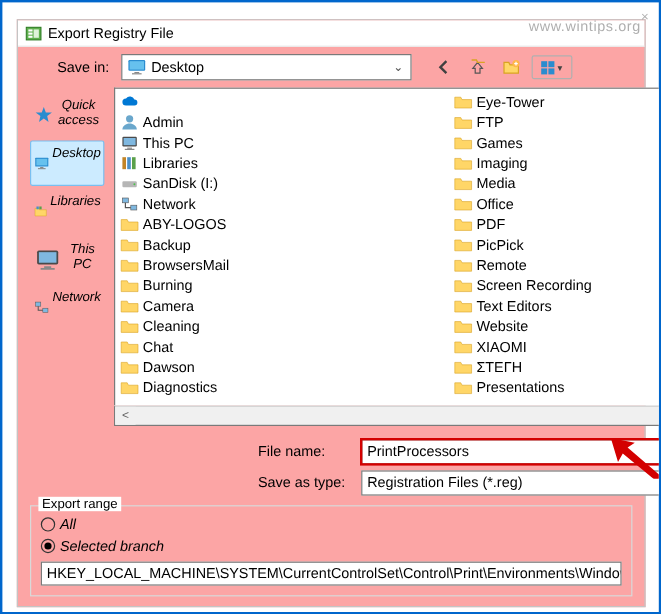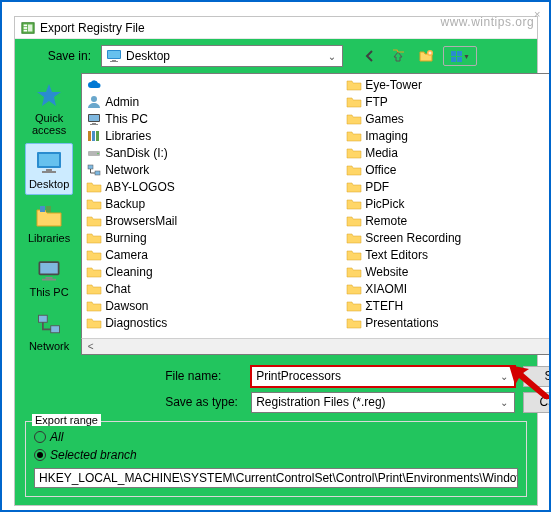--- a/index.html
+++ b/index.html
@@ -1,20 +1,20 @@
 <!DOCTYPE html>
 <html><head>
 <meta charset="utf-8">
 <style>
 * { box-sizing: border-box; margin: 0; padding: 0; font-family: "Segoe UI", Tahoma, sans-serif; font-size: 12px; }
 body { background: #fff; width: 551px; height: 512px; overflow: hidden; border: 2px solid #0066cc; position: relative; }
 .watermark { position: absolute; top: 4px; right: 8px; font-size: 22px; color: rgba(120,120,120,0.6); letter-spacing: 0.5px; z-index: 100; pointer-events: none; }
 .watermark .x { font-size: 11px; vertical-align: super; }
 
-.dialog { position: absolute; left: 12px; top: 14px; width: 524px; height: 490px; background: #22c55e; border: 1px solid #c4c4c4; display: flex; flex-direction: column; }
+.dialog { position: absolute; left: 12px; top: 14px; width: 524px; height: 490px; background: #fca5a5; border: 1px solid #c4c4c4; display: flex; flex-direction: column; }
 
 .titlebar { background: #fff; height: 22px; display: flex; align-items: center; padding: 0 6px; border-bottom: 1px solid #e8e8e8; }
 .titlebar .ticon { width: 14px; height: 14px; margin-right: 5px; display: flex; align-items: center; justify-content: center;}
 .titlebar .ticon svg { width: 14px; height: 14px; }
 .titlebar .ttl { font-size: 12px; color: #000; }
 
 .saveinrow { display: flex; align-items: center; padding: 6px 10px 4px 28px; gap: 6px; }
 .saveinrow .lbl { width: 48px; text-align: right; margin-right: 4px;}
 .dropdown { flex: 0 0 242px; height: 22px; border: 1px solid #7a7a7a; background: #fff; display: flex; align-items: center; padding: 0 4px; position: relative; }
 .dropdown .micon { width: 16px; height: 16px; margin-right: 4px; display:flex;align-items:center;justify-content:center;}
@@ -23,38 +23,38 @@
 .tbicons { display: flex; gap: 6px; margin-left: 10px; }
 .tbicons .tb { width: 22px; height: 20px; display: flex; align-items: center; justify-content: center; color:#3a3a3a;}
 .tbicons .tb svg{width:16px;height:16px}
 .tb.view{border:1px solid #b0b0b0; width:34px; border-radius:2px;}
 .tb.view .grid{display:grid;grid-template-columns:repeat(2,5px);grid-template-rows:repeat(2,5px);gap:1px;}
 .tb.view .grid span{background:#2a8ccf;width:5px;height:5px;}
 .tb.view .dd{font-size:8px;color:#444;margin-left:2px;}
 
 .midarea { flex: 1; display: flex; min-height: 0; padding: 2px 10px 0 6px; gap: 4px; }
 .sidebar { width: 70px; display: flex; flex-direction: column; gap: 2px; padding: 4px 4px; }
-.side-item { display: flex; flex-direction: column; align-items: center; gap: 2px; padding: 4px 2px; border: 1px solid transparent; border-radius: 2px; text-align: center; line-height: 1.1; }
+.side-item { display: flex; flex-direction: row; gap: 2px; padding: 4px 2px; border: 1px solid transparent; border-radius: 2px; text-align: center; line-height: 1.1; font-style: italic; }
 .side-item.selected { background: #ccebff; border-color: #7abff0; }
 .side-item svg { width: 30px; height: 28px; }
 .side-item .lbl { font-size: 11px; }
 
 .listwrap { flex: 1; display: flex; flex-direction: column; }
 .filelist { flex: 1; border: 1px solid #7a7a7a; border-bottom: none; background: #fff; display: flex; overflow: hidden; }
 .col { flex: 1; display: flex; flex-direction: column; padding: 2px 2px; gap: 0; }
 .item { display: flex; align-items: center; height: 17px; padding: 0 2px; white-space: nowrap; }
 .item .ic { width: 16px; height: 16px; margin-right: 3px; flex-shrink:0; display:flex;align-items:center;justify-content:center;}
 .item .ic svg{width:16px;height:16px;}
 .scrollrow { height: 17px; border: 1px solid #7a7a7a; border-top: 1px solid #cfcfcf; background: #f0f0f0; display: flex; align-items: center; }
 .scrollrow .sbtn { width: 17px; height: 15px; background: #f0f0f0; border: none; display:flex;align-items:center;justify-content:center; color:#606060;font-size:10px;}
 .scrollrow .track { flex: 1; height: 15px; }
 
 .formrows { padding: 8px 10px 2px 84px; }
 .frow { display: flex; align-items: center; height: 26px; gap: 8px; }
-.frow .flbl { width: 78px; }
+.frow .flbl { width: 78px; margin-left: 36px; }
 .combo { flex: 0 0 264px; height: 21px; border: 1px solid #7a7a7a; background: #fff; display: flex; align-items: center; padding: 0 4px; position: relative; justify-content: center; }
 .combo .ct { flex:1; }
 .combo .arrow { width: 12px; text-align:center; color:#555; font-size:10px; }
 .combo.hlred { outline: 2px solid #d30000; outline-offset: -1px; }
 .btn { width: 70px; height: 21px; background: #e1e1e1; border: 1px solid #adadad; text-align: center; line-height: 19px; }
 .frow .btnwrap { margin-left: auto; }
 
 .exportrange { border-top: none; padding: 0 10px 8px 10px; margin-top: 4px; }
 .fieldset { border: 1px solid #d9d9d9; padding: 6px 8px 8px 8px; position: relative; }
 .fieldset .legend { position: absolute; top: -8px; left: 6px; background: #fff; padding: 0 3px; font-size: 11px; }

